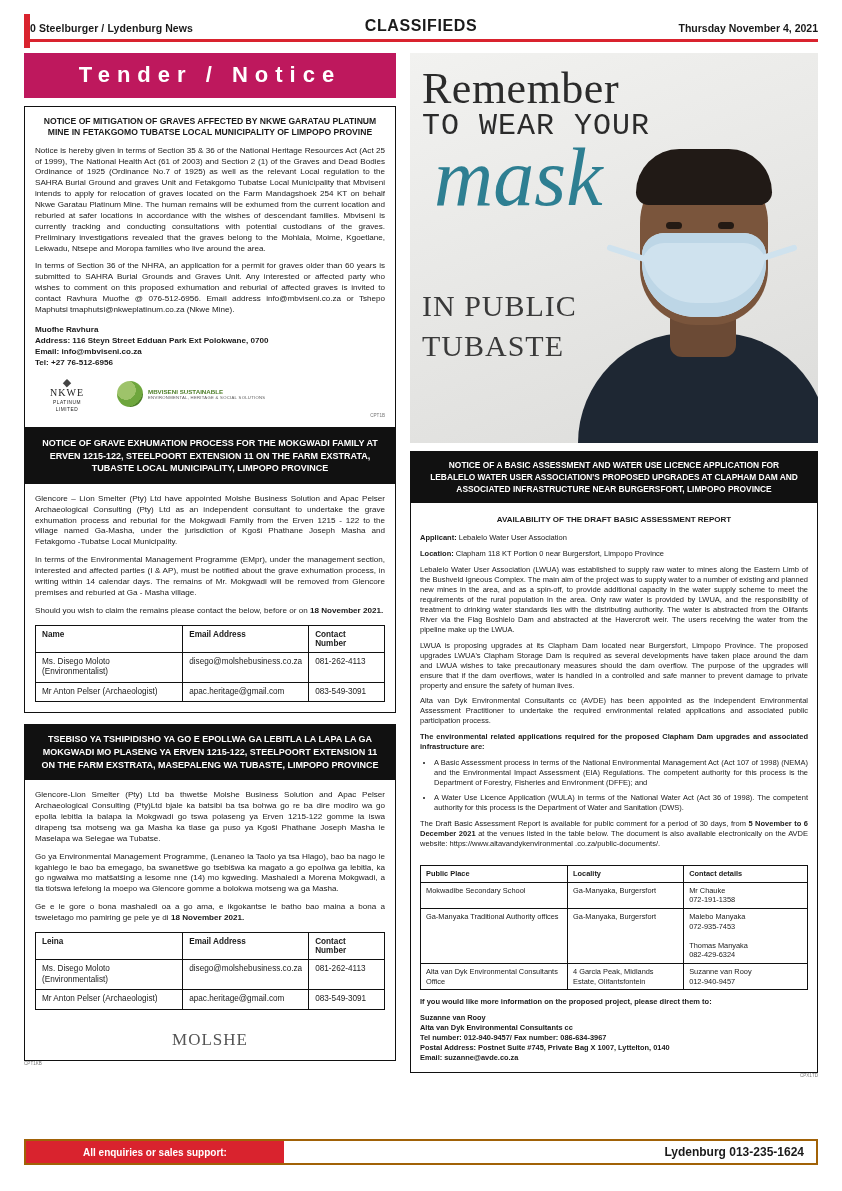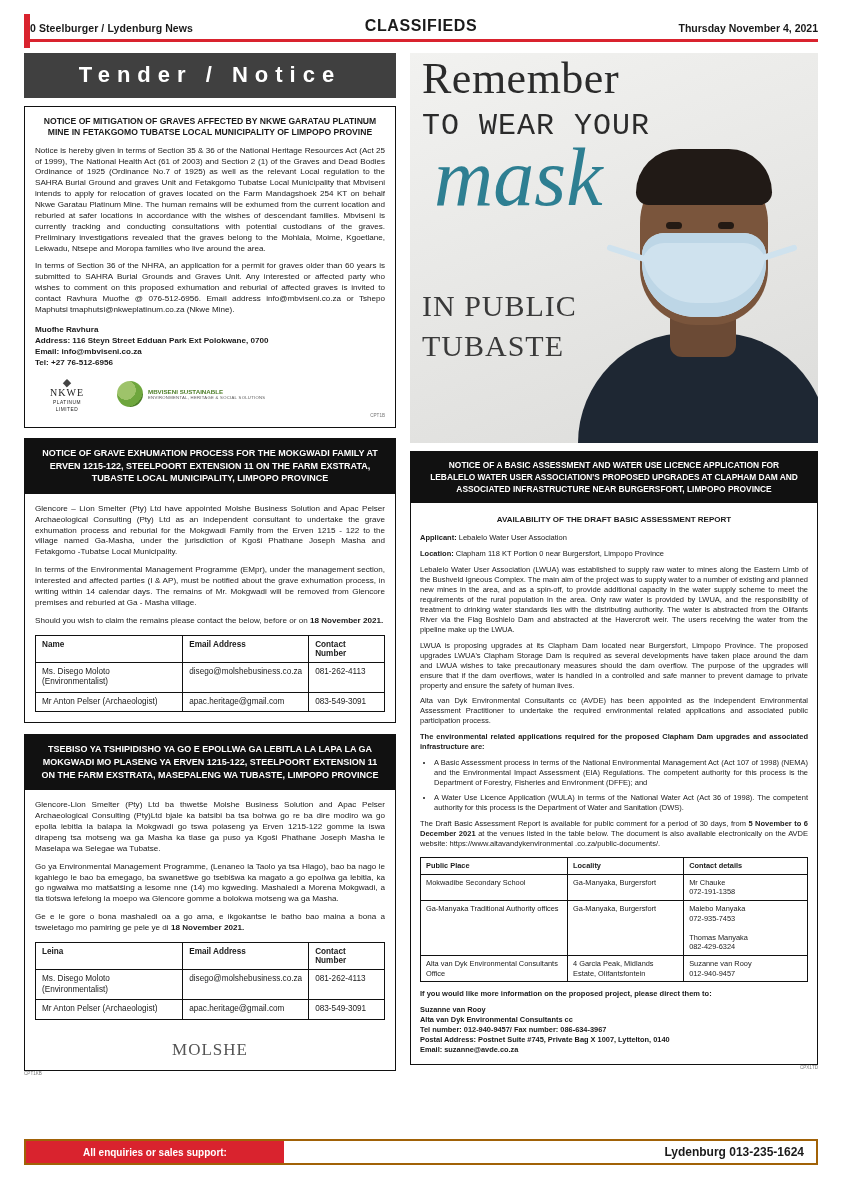--- a/index.html
+++ b/index.html
@@ -25,21 +25,21 @@
   .masthead .right { font-size: 10.5px; font-weight:bold; }
   .red-tab { position:absolute; left:0; top:-8px; width:6px; height:34px; background:#d9232e; }
 
   
   .columns { display:flex; gap:14px; margin-top:11px; }
   .col-left { width: 372px; }
   .col-right { width: 408px; }
 
   
   .tender-bar {
-    background:#404040; color:#fff; text-align:center;
+    background:#be185d; color:#fff; text-align:center;
     font-size:22px; font-weight:bold; letter-spacing:7px;
     padding:9px 0 10px 0;
   }
   .box { border:1.6px solid #111; padding:9px 10px; margin-top:8px; }
   .notice-title {
     font-size:8.6px; font-weight:bold; text-align:center; line-height:1.32;
     margin-bottom:7px;
   }
   .body-text { font-size:8.1px; line-height:1.345; text-align:justify; }
   .body-text p { margin:0 0 7px 0; }
@@ -68,21 +68,21 @@
 
   
   table.data { width:100%; border-collapse:collapse; margin-top:8px; font-size:8.2px; }
   table.data th, table.data td { border:1px solid #111; padding:4px 6px; text-align:left; vertical-align:top; }
   table.data th { font-weight:bold; }
   table.data td { line-height:1.3; }
 
   
   .poster { position:relative; width:408px; height:390px; overflow:hidden; background:#e9e9e9; }
   .poster .sky { position:absolute; inset:0; background:linear-gradient(160deg,#f2f2f0 0%, #e6e6e4 55%, #dcdcda 100%); }
-  .poster .txt1 { position:absolute; left:12px; top:0; font-family:"Liberation Serif", serif; font-size:44px; letter-spacing:.5px; color:#2b2b2b; }
+  .poster .txt1 { position:absolute; left:12px; top:10px; font-family:"Liberation Serif", serif; font-size:44px; letter-spacing:.5px; color:#2b2b2b; }
   .poster .txt2 { position:absolute; left:12px; top:56px; font-family:Liberation Mono, monospace; font-size:30px; letter-spacing:1px; color:#2b2b2b; }
   .poster .mask-word {
     position:absolute; left:24px; top:88px; font-family:"Liberation Serif", serif;
     font-style:italic; font-size:82px; color:#2e7f92; line-height:.9;
   }
   .poster .txt3 { position:absolute; left:12px; top:236px; font-family:"Liberation Serif", serif; font-size:30px; letter-spacing:1px; color:#3a3a3a; }
   .poster .txt4 { position:absolute; left:12px; top:276px; font-family:"Liberation Serif", serif; font-size:30px; letter-spacing:1px; color:#3a3a3a; }
   
   .poster .person { position:absolute; right:-10px; bottom:0; width:250px; height:330px; }
   .poster .shoulders { position:absolute; left:0; bottom:0; width:250px; height:110px; background:#1e2733; border-radius:120px 120px 0 0; }
@@ -98,21 +98,21 @@
   .poster .strap.r { left:174px; bottom:186px; transform:rotate(-18deg); }
 
   
   .rbox { border:1.6px solid #111; margin-top:8px; }
   .rbox .head { background:#111; color:#fff; text-align:center; font-weight:bold; font-size:8.4px; line-height:1.4; padding:8px 16px; }
   .rbox .inner { padding:8px 9px 9px 9px; font-size:7.5px; line-height:1.33; text-align:justify; }
   .rbox .inner p { margin:0 0 6px 0; }
   .rbox .center-bold { text-align:center; font-weight:bold; font-size:8px; margin:4px 0 7px 0; }
   .rbox ul { margin:0 0 6px 0; padding-left:14px; }
   .rbox li { margin-bottom:5px; }
-  table.rdata { width:100%; border-collapse:collapse; font-size:7.4px; margin-top:8px; }
+  table.rdata { width:100%; border-collapse:collapse; font-size:7.4px; margin-top:16px; }
   table.rdata th, table.rdata td { border:1px solid #111; padding:3px 5px; text-align:left; vertical-align:top; line-height:1.3; }
   table.rdata th { font-weight:bold; }
 
   .footer-contact { font-size:7.4px; line-height:1.35; font-weight:bold; margin-top:6px; }
 
   
   .bottom-bar {
     position:absolute; left:24px; right:24px; bottom:26px; height:26px;
     border:2px solid #a16207; display:flex; align-items:stretch;
   }
@@ -164,21 +164,21 @@
             <div class="leaf"></div>
             <div class="mb-text">
               <span>MBVISENI SUSTAINABLE</span>
               <small>ENVIRONMENTAL, HERITAGE &amp; SOCIAL SOLUTIONS</small>
             </div>
           </div>
         </div>
         <div class="tiny-code" style="text-align:right;">CPT1B</div>
       </div>
 
-      <div style="margin-top:10px;">
+      <div style="margin-top:0;">
         <div class="black-head">NOTICE OF GRAVE EXHUMATION PROCESS FOR THE MOKGWADI FAMILY AT ERVEN 1215-122, STEELPOORT EXTENSION 11 ON THE FARM EXSTRATA, TUBASTE LOCAL MUNICIPALITY, LIMPOPO PROVINCE</div>
         <div class="hollow-box">
           <div class="body-text">
             <p>Glencore – Lion Smelter (Pty) Ltd have appointed Molshe Business Solution and Apac Pelser Archaeological Consulting (Pty) Ltd as an independent consultant to undertake the grave exhumation process and reburial for the Mokgwadi Family from the Erven 1215 - 122 to the village named Ga-Masha, under the jurisdiction of Kgoši Phathane Joseph Masha and Fetakgomo -Tubatse Local Municipality.</p>
             <p>In terms of the Environmental Management Programme (EMpr), under the management section, interested and affected parties (I &amp; AP), must be notified about the grave exhumation process, in writing within 14 calendar days. The remains of Mr. Mokgwadi will be removed from Glencore premises and reburied at Ga - Masha village.</p>
             <p>
               <span>Should you wish to claim the remains please contact the below, before or on </span><span class="bold">18 November 2021.</span>
             </p>
           </div>
           <table class="data">

